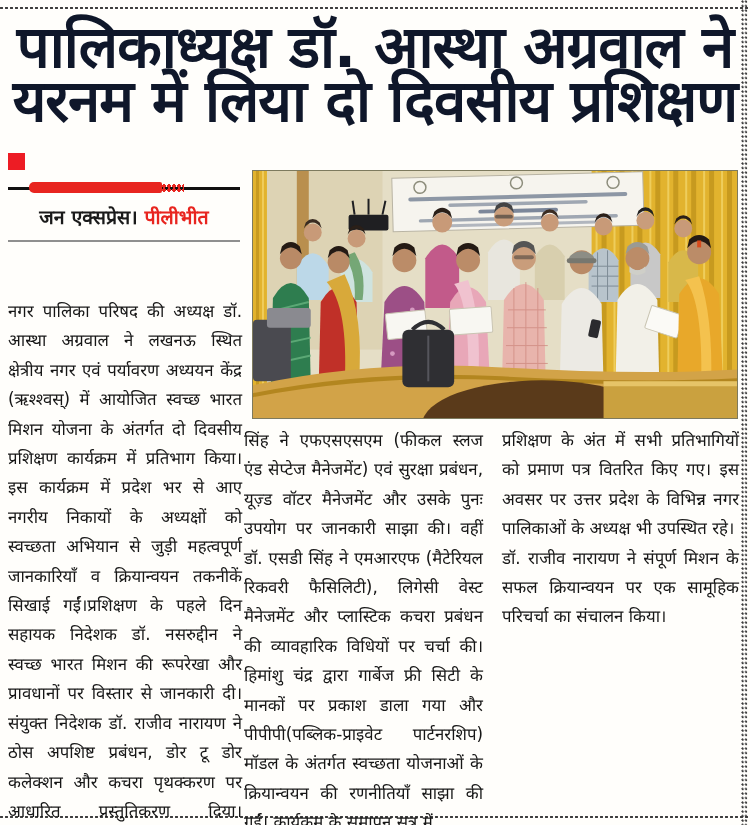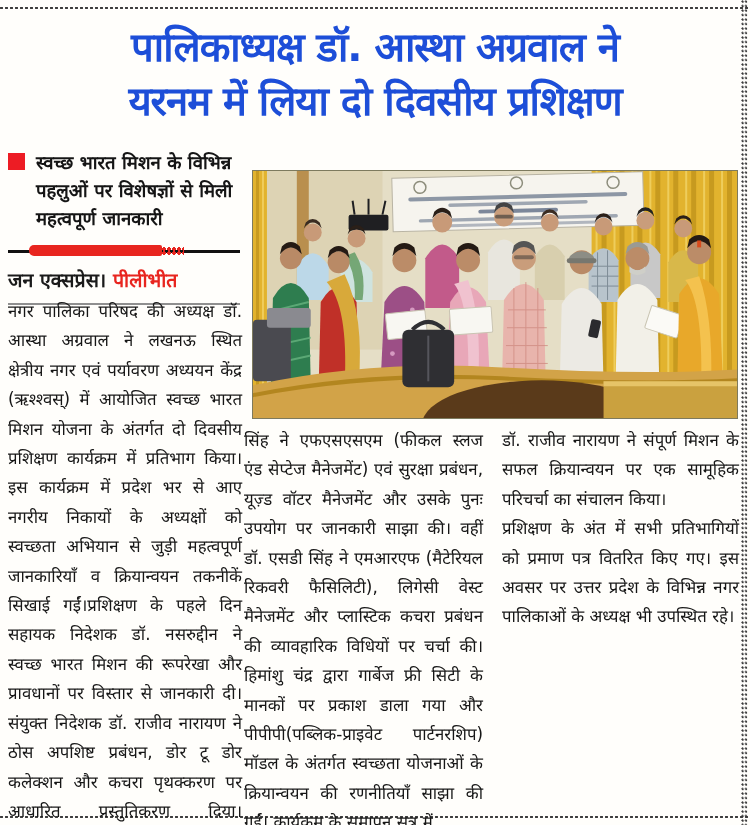--- a/index.html
+++ b/index.html
@@ -19,22 +19,22 @@
   .dots-top { top:6px; }
   .dots-bottom { top:815px; }
   .dots-v {
     position:absolute; top:0; left:741px; width:7px; height:825px;
     background-image:radial-gradient(circle at 1.5px 1.5px,#3a3a3a 1px,transparent 1.3px);
     background-size:3.5px 4.5px; background-repeat:repeat;
   }
   
   .headline {
     position:absolute; top:20px; left:4px; width:742px;
-    font-size:40px; line-height:54px; font-weight:800;
-    text-align:center; letter-spacing:-1px; color:#1d4ed8;
+    font-size:58px; line-height:54px; font-weight:800;
+    text-align:center; letter-spacing:-1px; color:#0f172a;
   }
   
   .lede { position:absolute; left:8px; top:149px; width:232px; }
   .standfirst { display:flex; gap:11px; }
   .bullet {
     flex:0 0 auto; width:17px; height:17px; margin-top:4px;
     background:#ed1c24; display:inline-block;
   }
   .standfirst-text {
     font-size:18.5px; line-height:28px; font-weight:700; color:#151515;
@@ -46,21 +46,21 @@
   .pencil .bar {
     position:absolute; top:0; left:21px; width:133px; height:11px;
     background:#e8251f; border-radius:5px 2px 2px 5px;
   }
   .pencil .tip {
     position:absolute; top:2px; left:154px; width:22px; height:8px;
     background-image:radial-gradient(circle at 2px 2px,#e8251f 1.6px,transparent 2px);
     background-size:5px 4px;
   }
   .byline {
-    margin-top:9px; text-align:left; font-size:19.5px; font-weight:800;
+    margin-top:9px; text-align:center; font-size:19.5px; font-weight:800;
   }
   .byline .city { color:#e8251f; }
   .rule { margin-top:10px; height:2px; background:#8f8f8f; }
   
   .photo {
     position:absolute; left:252px; top:170px; width:486px; height:249px;
     border:1px solid #7d7a5e; background:#e5dec6;
   }
   .photo svg { display:block; width:100%; height:100%; }
   
@@ -83,21 +83,20 @@
   <div class="dots-v"></div>
 
   <h1 class="headline">
     <span>पालिकाध्यक्ष डॉ. आस्था अग्रवाल ने</span><br>
     <span>यरनम में लिया दो दिवसीय प्रशिक्षण</span>
   </h1>
 
   <div class="lede">
     <div class="standfirst">
       <span class="bullet"></span>
-      <div class="standfirst-text">स्वच्छ भारत मिशन के विभिन्न पहलुओं पर विशेषज्ञों से मिली महत्वपूर्ण जानकारी</div>
     </div>
     <div class="pencil">
       <span class="line"></span>
       <span class="bar"></span>
       <span class="tip"></span>
     </div>
     <div class="byline">
       <span class="paper">जन एक्सप्रेस।</span>
       <span class="city">पीलीभीत</span>
     </div>
@@ -310,17 +309,17 @@
         <rect x="150" y="160" width="52" height="58" rx="6" fill="#2f2f33"></rect>
         <path d="M160 160 q16 -16 32 0" fill="none" stroke="#2f2f33" stroke-width="4"></path>
         <line x1="176" y1="166" x2="176" y2="212" stroke="#55555c" stroke-width="2"></line>
       </g>
     </svg>
   </figure>
 
   <div class="bodycol col1">नगर पालिका परिषद की अध्यक्ष डॉ. आस्था अग्रवाल ने लखनऊ स्थित क्षेत्रीय नगर एवं पर्यावरण अध्ययन केंद्र (ऋश्श्वस्) में आयोजित स्वच्छ भारत मिशन योजना के अंतर्गत दो दिवसीय प्रशिक्षण कार्यक्रम में प्रतिभाग किया। इस कार्यक्रम में प्रदेश भर से आए नगरीय निकायों के अध्यक्षों को स्वच्छता अभियान से जुड़ी महत्वपूर्ण जानकारियाँ व क्रियान्वयन तकनीकें सिखाई गईं।प्रशिक्षण के पहले दिन सहायक निदेशक डॉ. नसरुद्दीन ने स्वच्छ भारत मिशन की रूपरेखा और प्रावधानों पर विस्तार से जानकारी दी। संयुक्त निदेशक डॉ. राजीव नारायण ने ठोस अपशिष्ट प्रबंधन, डोर टू डोर कलेक्शन और कचरा पृथक्करण पर आधारित प्रस्तुतिकरण दिया। एनवायरनमेंट एक्सपर्ट अखिलेश</div>
   <div class="bodycol col2">सिंह ने एफएसएसएम (फीकल स्लज एंड सेप्टेज मैनेजमेंट) एवं सुरक्षा प्रबंधन, यूज़्ड वॉटर मैनेजमेंट और उसके पुनः उपयोग पर जानकारी साझा की। वहीं डॉ. एसडी सिंह ने एमआरएफ (मैटेरियल रिकवरी फैसिलिटी), लिगेसी वेस्ट मैनेजमेंट और प्लास्टिक कचरा प्रबंधन की व्यावहारिक विधियों पर चर्चा की। हिमांशु चंद्र द्वारा गार्बेज फ्री सिटी के मानकों पर प्रकाश डाला गया और पीपीपी(पब्लिक-प्राइवेट पार्टनरशिप) मॉडल के अंतर्गत स्वच्छता योजनाओं के क्रियान्वयन की रणनीतियाँ साझा की गईं। कार्यक्रम के समापन सत्र में</div>
   <div class="bodycol col3">
+    <p>प्रशिक्षण के अंत में सभी प्रतिभागियों को प्रमाण पत्र वितरित किए गए। इस अवसर पर उत्तर प्रदेश के विभिन्न नगर पालिकाओं के अध्यक्ष भी उपस्थित रहे।</p>
     <p>डॉ. राजीव नारायण ने संपूर्ण मिशन के सफल क्रियान्वयन पर एक सामूहिक परिचर्चा का संचालन किया।</p>
-    <p>प्रशिक्षण के अंत में सभी प्रतिभागियों को प्रमाण पत्र वितरित किए गए। इस अवसर पर उत्तर प्रदेश के विभिन्न नगर पालिकाओं के अध्यक्ष भी उपस्थित रहे।</p>
   </div>
 
 </div>
 
 </body></html>

